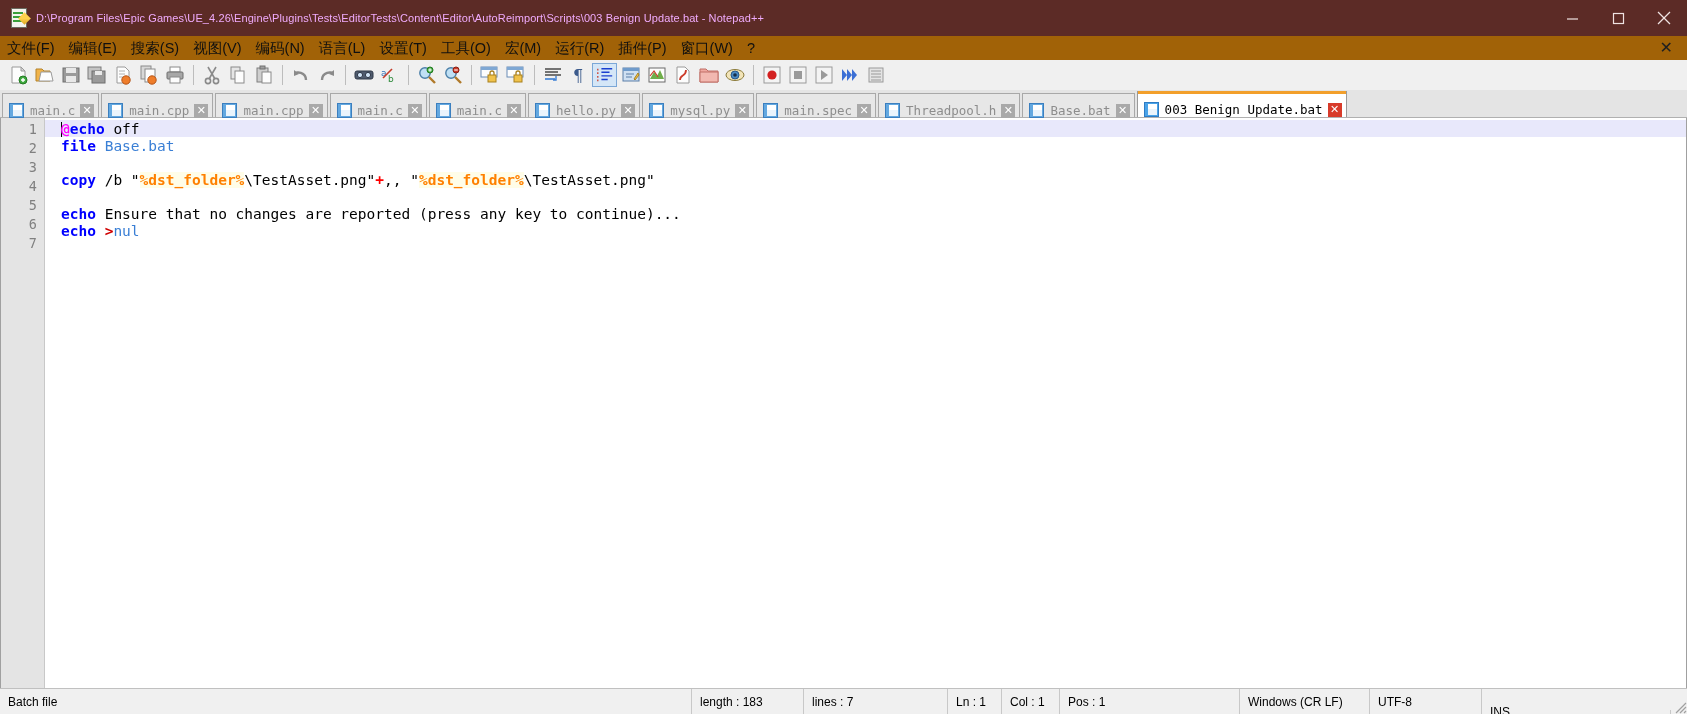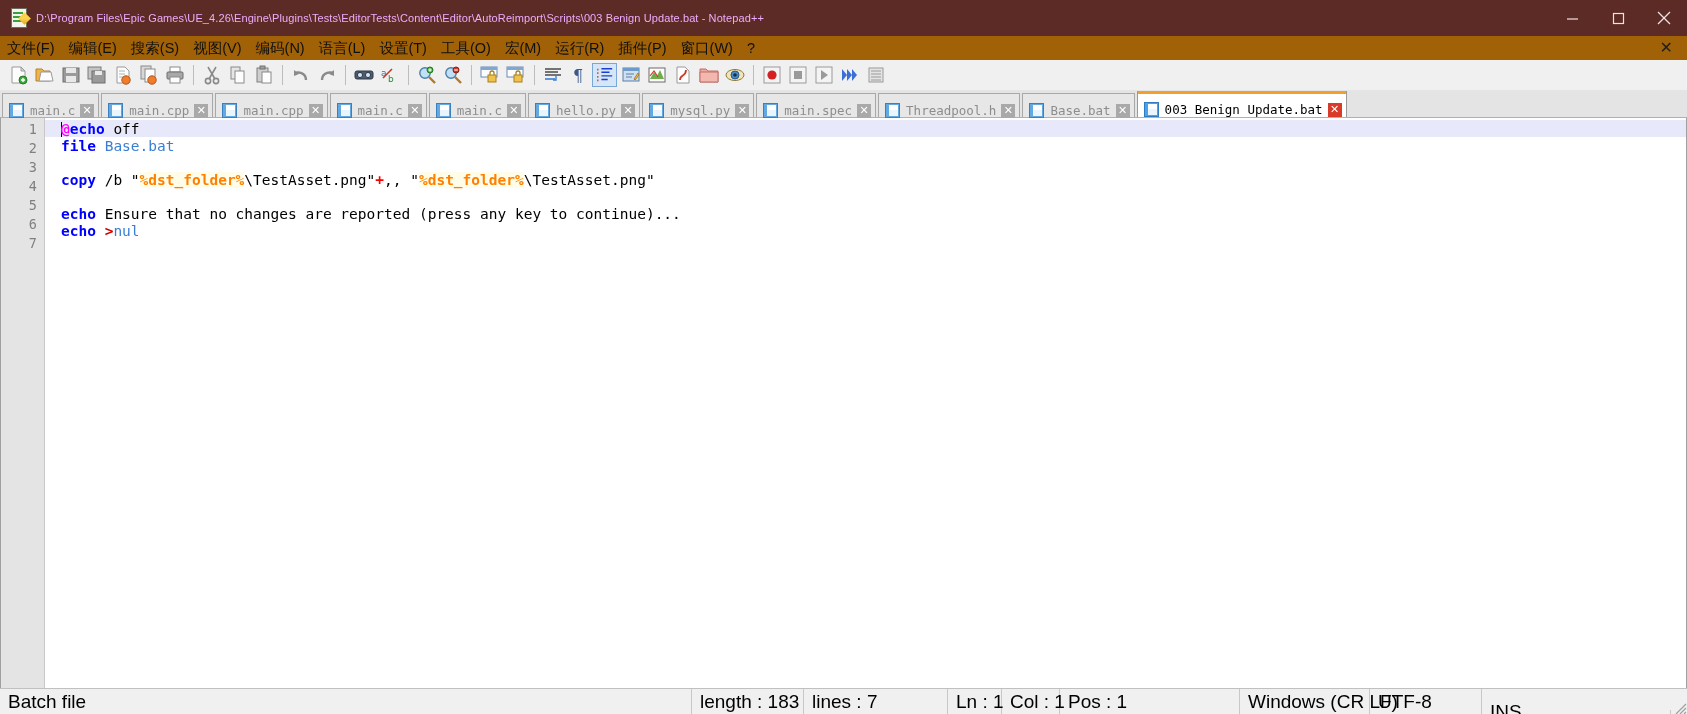--- a/index.html
+++ b/index.html
@@ -242,21 +242,21 @@
   }
 
   
   .statusbar {
     height: 26px;
     flex: 0 0 26px;
     background: #f0f0f0;
     border-top: 1px solid #c0c0c0;
     display: flex;
     align-items: stretch;
-    font-size: 19px;
+    font-size: 12px;
     color: #000;
   }
   .sb-cell {
     display: flex; align-items: center;
     padding: 0 8px;
     border-right: 1px solid #c8c8c8;
     white-space: nowrap;
   }
   .sb-doc   { width: 692px; flex: 0 0 692px; }
   .sb-len   { width: 112px; flex: 0 0 112px; }

